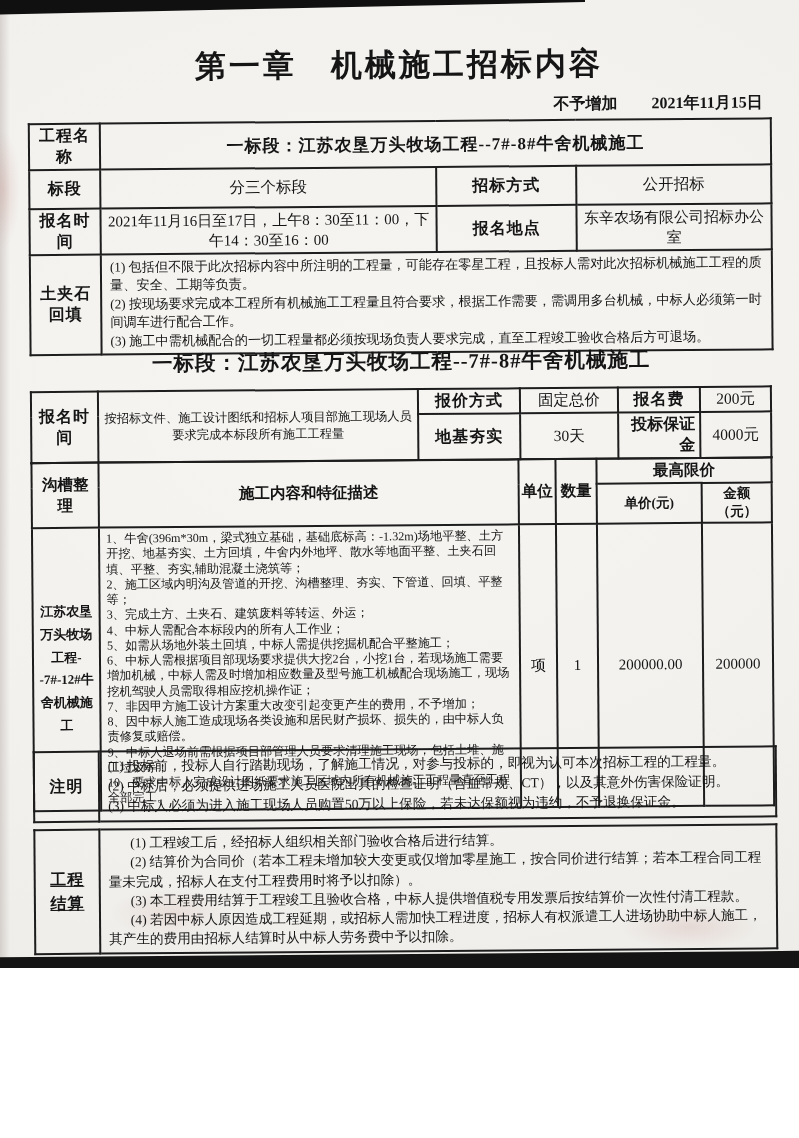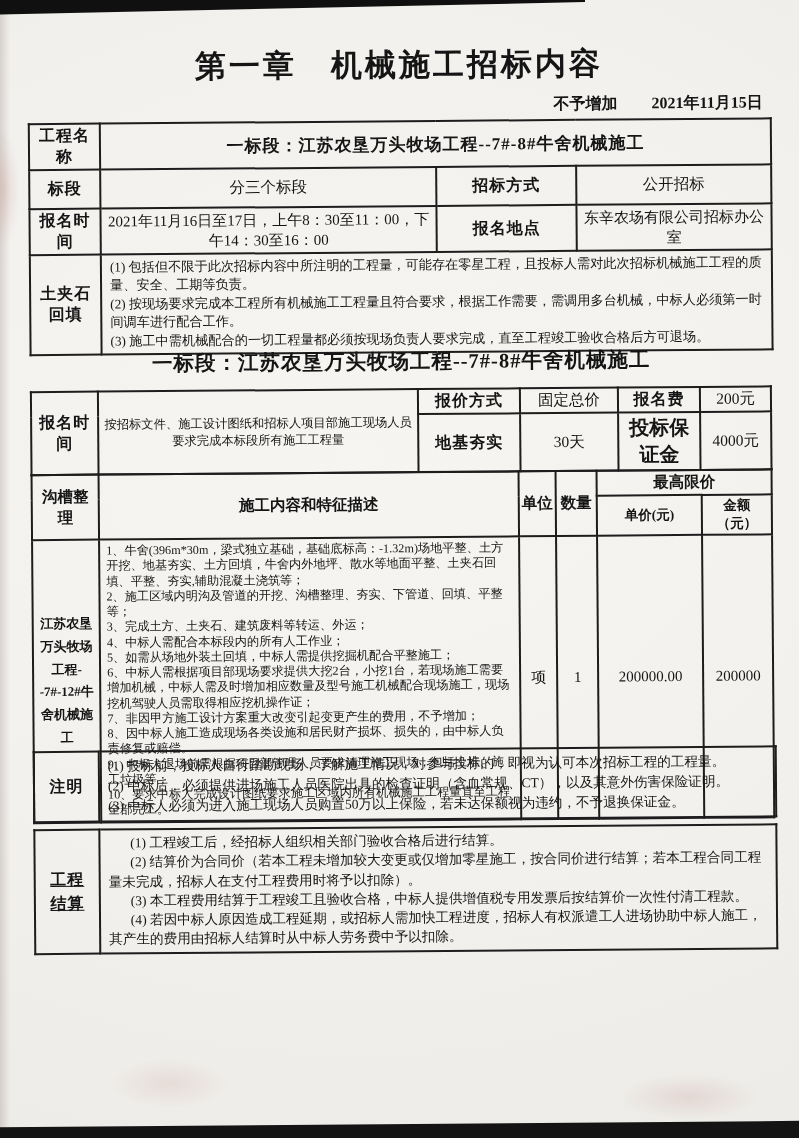--- a/index.html
+++ b/index.html
@@ -1,17 +1,17 @@
 <!DOCTYPE html>
 <html><head>
 <meta charset="utf-8">
 <style>
   html,body{margin:0;padding:0;}
   .page{
-    position:relative;width:799px;height:1138px;overflow:hidden;
+    position:relative;width:799px;height:968px;overflow:hidden;
     background:
       radial-gradient(ellipse 900px 700px at 45% 40%, #f6f5f2 0%, #f2f1ee 60%, #edece8 100%);
     font-family:"Liberation Serif","DejaVu Serif",serif;
     color:#151515;
   }
   .edge-shade-left{position:absolute;left:0;top:0;width:10px;height:100%;
     background:linear-gradient(90deg,rgba(120,100,95,.22),rgba(120,100,95,0));}
   .smudge{position:absolute;border-radius:50%;pointer-events:none;}
   .smudge.a{left:-14px;top:130px;width:34px;height:120px;background:radial-gradient(rgba(190,130,120,.25),rgba(190,130,120,0) 70%);}
   .smudge.b{left:110px;bottom:30px;width:120px;height:50px;background:radial-gradient(rgba(200,140,130,.18),rgba(200,140,130,0) 70%);}
@@ -137,21 +137,21 @@
           <td class="lbl" rowspan="2">报名时间</td>
           <td class="desc" rowspan="2">按招标文件、施工设计图纸和招标人项目部施工现场人员要求完成本标段所有施工工程量</td>
           <td class="lbl">报价方式</td>
           <td class="val">固定总价</td>
           <td class="lbl">报名费</td>
           <td class="val">200元</td>
         </tr>
         <tr>
           <td class="lbl">地基夯实</td>
           <td class="val">30天</td>
-          <td class="lbl" style="font-size:20px;letter-spacing:0;">投标保证金</td>
+          <td class="lbl" style="font-size:16px;letter-spacing:0;text-align:right;">投标保证金</td>
           <td class="val">4000元</td>
         </tr>
       </tbody>
         </table>
       <table class="t2b">
         <colgroup>
             <col style="width:67px">
             <col style="width:420px">
             <col style="width:37px">
             <col style="width:41px">

